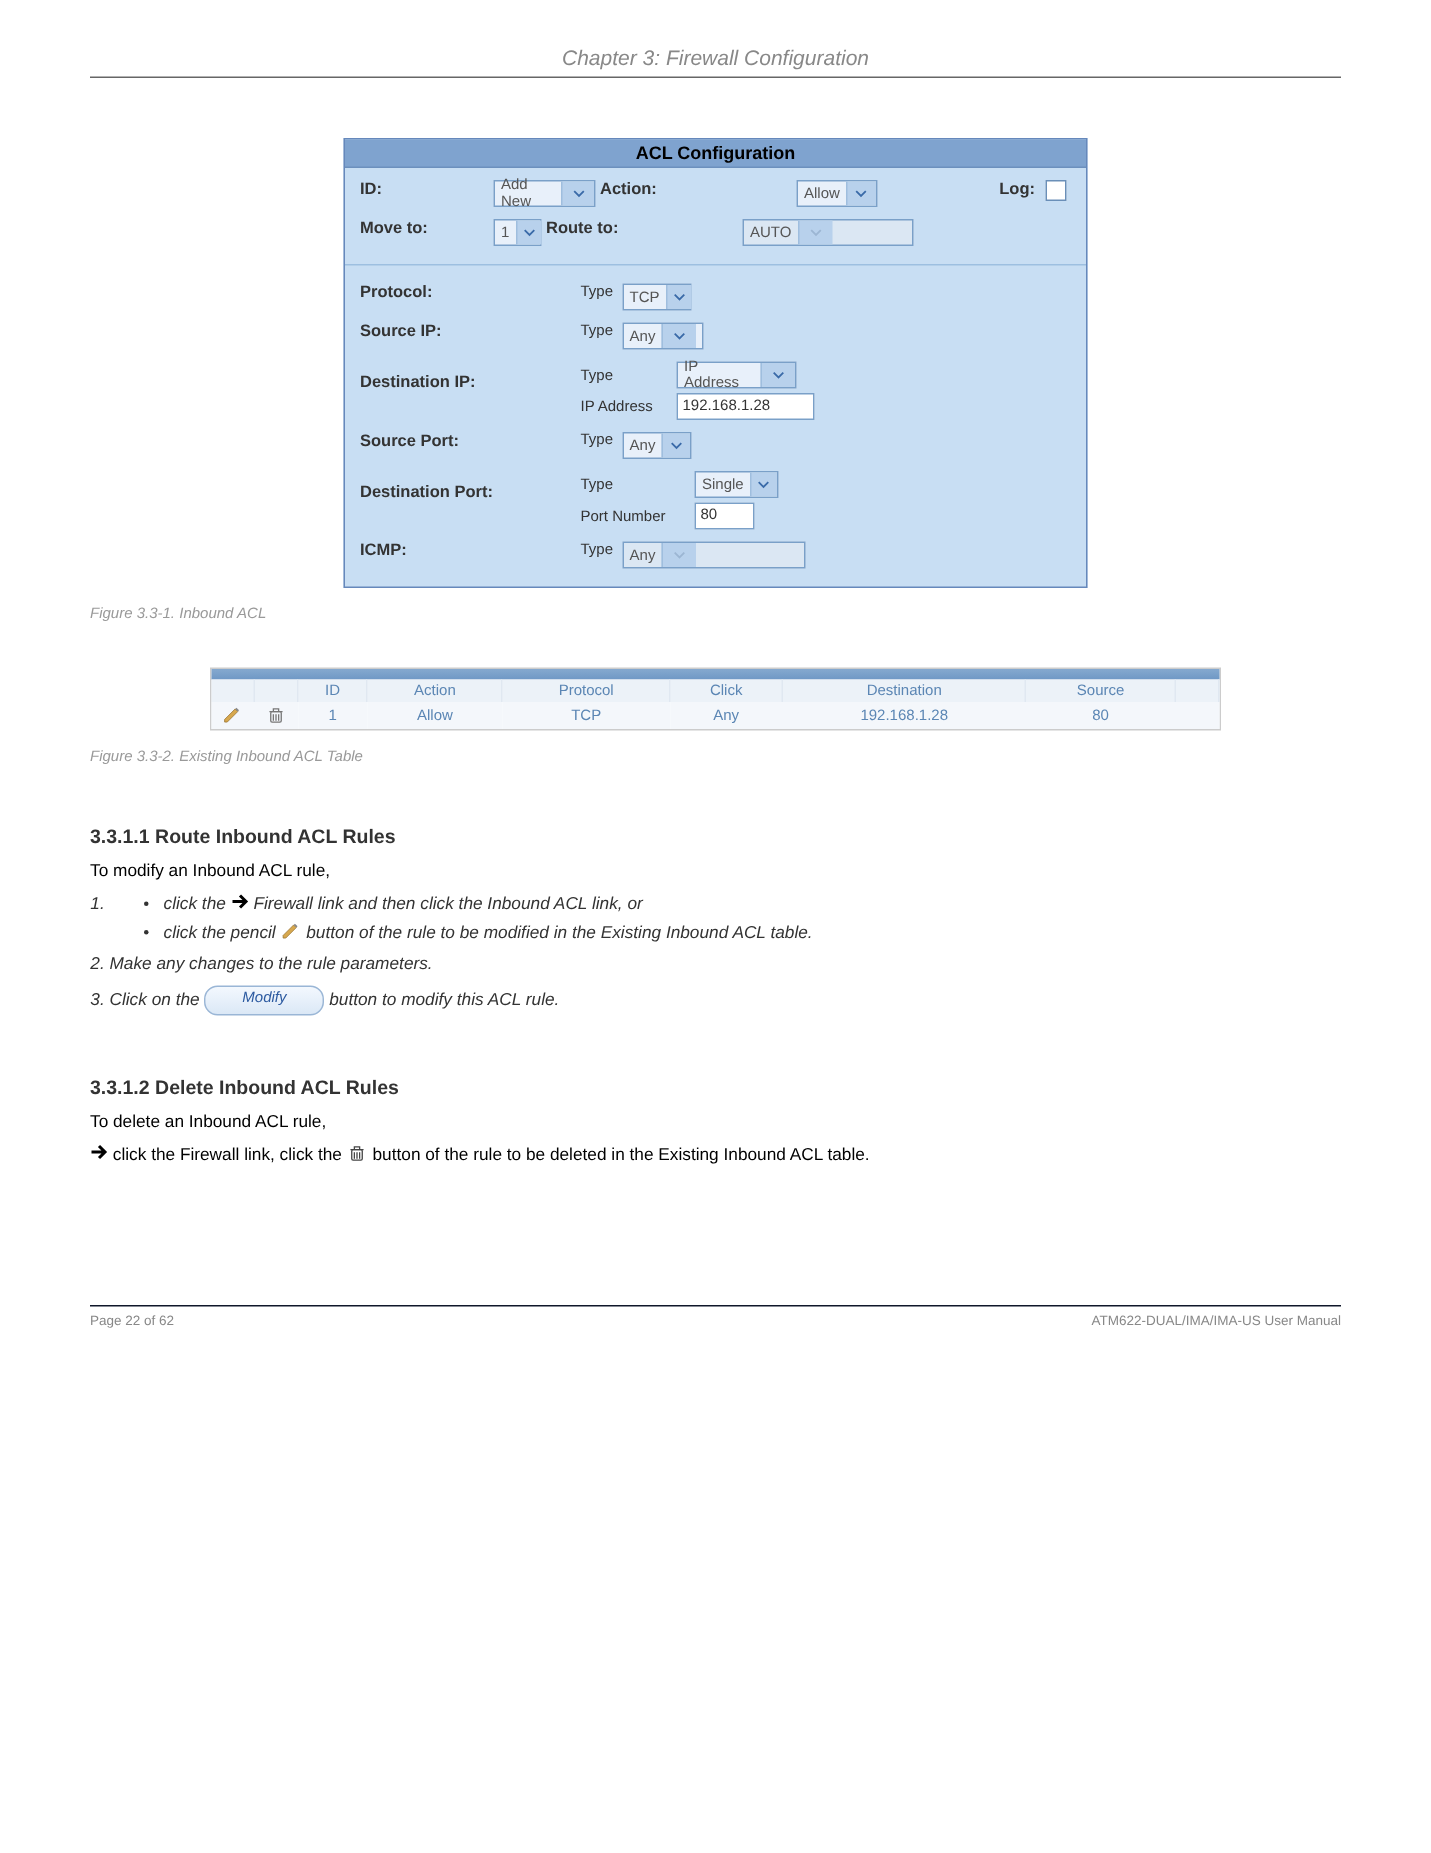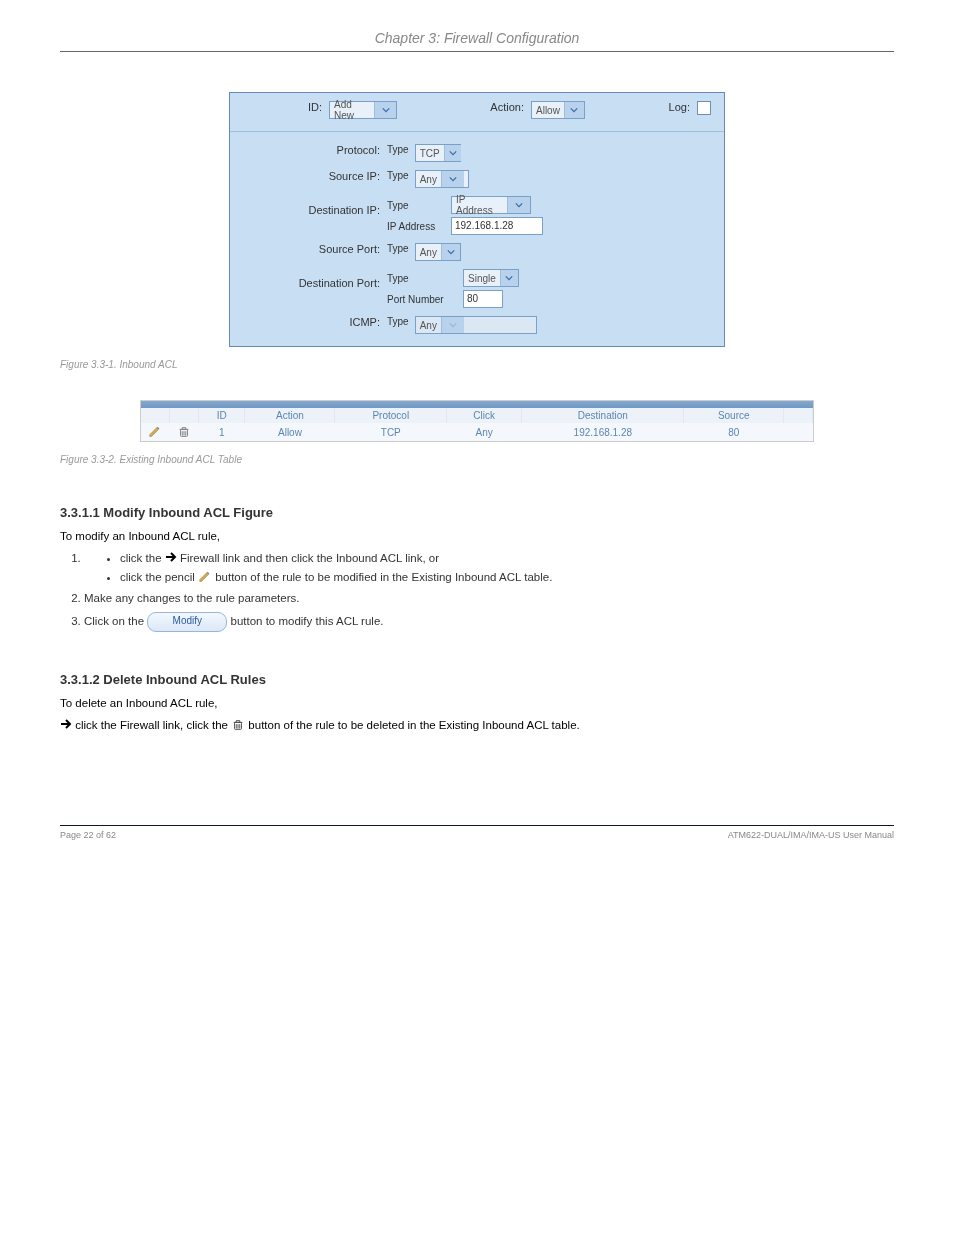--- a/index.html
+++ b/index.html
@@ -13,21 +13,21 @@
   .page-sep { border-top: 1.5px solid #666; margin: 5px 0 40px 0; }
   .page-header{ text-align:center; font-size:14px; color:#888; font-style:italic; }
 
   
   .figure-caption { text-align:left; font-size:10px; color:#999; font-style:italic; margin:12px 0 30px;}
   .acl-panel { width: 494px; border:1px solid #6688bb; margin:0 auto; background:#c8def3;}
   .acl-title { background:#7fa3cf; color:#000; font-weight:bold; text-align:center; font-size:12px; padding:2px 0; border-bottom:1px solid #6c90bd;}
   .acl-body { padding: 6px 10px 10px 10px; font-size:11px;}
   .acl-row { display:flex; align-items:flex-start; }
   .acl-row + .acl-row { margin-top:4px;}
-  .acl-label { font-weight:normal; text-align:right; padding:2px 4px 2px 0;}
+  .acl-label { font-weight:bold; text-align:left; padding:2px 4px 2px 0;}
   .acl-row .acl-label.id{width:82px;}
   .acl-cell { padding:2px 3px; }
   .dd { display:inline-flex; align-items:center; border:1px solid #7aa0c8; background:#e8f0fa; height:16px; vertical-align:middle;}
   .dd.disabled{ background:#dbe7f3; color:#9aa;}
   .dd span { padding:0 4px; font-size:10px; color:#555;}
   .dd .chev { width:14px; height:16px; background:#b8d1ec; display:flex; align-items:center; justify-content:center; border-left:1px solid #9fbede;}
   .dd .chev svg{width:8px;height:8px;}
   .tf { display:inline-block; border:1px solid #7aa0c8; background:#fff; height:16px; vertical-align:middle; font-size:10px; padding:0 3px; line-height:16px;}
   .chk { display:inline-block;width:12px;height:12px;border:1px solid #6a8fb8;background:#fff;vertical-align:middle;}
   .hr1{border-top:1px solid #9dbfe0;margin:10px -10px;}
@@ -47,37 +47,38 @@
   .strip table{ width:100%; border-collapse:collapse; font-size:10px;}
   .strip thead td{ background:#ecf2f8; color:#5b86b4; text-align:center; padding:2px 4px; border-right:1px solid #e0e8f1;}
   .strip tbody td{ text-align:center; padding:2px 4px; color:#5b86b4;}
   .strip tbody{background:#f4f7fb;}
   .icon-cell{width:20px;}
   .pencil svg, .trash svg{width:14px;height:14px;vertical-align:middle;}
 
   
   h2.sec{font-size:13px;font-weight:bold;margin:40px 0 8px;}
   p.body, div.body{font-size:11.5px;line-height:1.55;margin:4px 0;color:#000;}
-  ol.steps{margin:2px 0 2px 24px;padding:0;}
+  ol.steps{margin:2px 0 2px 13px;padding:0;font-style:italic;}
   ol.steps>li{font-size:11.5px;line-height:1.55;margin:2px 0 4px 0;}
   ol.steps ul{list-style:disc;margin:2px 0 2px -4px;}
   ol.steps ul li{font-size:11.5px;line-height:1.55;margin:1px 0;}
   .inline-btn{display:inline-block; min-width:78px; height:18px; border:1px solid #9ab6d6; border-radius:9px; text-align:center; line-height:16px; font-size:10px; color:#2c5aa0; background:linear-gradient(#f3f8fe,#dbe8f6); vertical-align:middle;}
   .inline-pencil svg, .inline-trash svg{width:14px;height:14px;vertical-align:-3px;}
   .inline-arrow svg{width:12px;height:12px;vertical-align:-1px;}
 
   .footer{display:flex;justify-content:space-between;align-items:center;border-top:1px solid #0f172a;margin-top:90px;padding-top:4px;font-size:9px;color:#888;}
 </style>
 </head>
 <body>
 
 <div class="page-header">Chapter 3: Firewall Configuration</div>
 <div class="page-sep"></div>
 
 <div class="acl-panel">
+  <div class="acl-title">ACL Configuration</div>
   <div class="acl-body">
 
     <div class="acl-row">
       <div class="acl-label id">ID:</div>
       <div class="acl-cell">
         <span class="dd" style="width:66px;">
           <span>Add New</span>
           <span class="chev">
               <svg viewBox="0 0 10 10">
                 <path d="M1 3 L5 7 L9 3" fill="none" stroke="#3a6aa8" stroke-width="1.5"></path>
@@ -94,20 +95,44 @@
                 <path d="M1 3 L5 7 L9 3" fill="none" stroke="#3a6aa8" stroke-width="1.5"></path>
               </svg>
             </span>
         </span>
       </div>
       <div style="flex:1"></div>
       <div class="acl-label" style="width:auto;">Log:</div>
       <div class="acl-cell"><span class="chk"></span></div>
     </div>
 
+    <div class="acl-row">
+      <div class="acl-label id">Move to:</div>
+      <div class="acl-cell">
+        <span class="dd" style="width:30px;">
+          <span>1</span>
+          <span class="chev">
+              <svg viewBox="0 0 10 10">
+                <path d="M1 3 L5 7 L9 3" fill="none" stroke="#3a6aa8" stroke-width="1.5"></path>
+              </svg>
+            </span>
+        </span>
+      </div>
+      <div class="acl-label" style="width:124px;">Route to:</div>
+      <div class="acl-cell">
+        <span class="dd disabled" style="width:112px;">
+          <span>AUTO</span>
+          <span class="chev">
+              <svg viewBox="0 0 10 10">
+                <path d="M1 3 L5 7 L9 3" fill="none" stroke="#9cb6d3" stroke-width="1.5"></path>
+              </svg>
+            </span>
+        </span>
+      </div>
+    </div>
 
     <div class="hr1"></div>
 
     <div class="acl-row">
       <div class="acl-label" style="width:140px;">Protocol:</div>
       <div class="acl-cell" style="font-size:10px;">Type</div>
       <div class="acl-cell">
         <span class="dd" style="width:44px;">
           <span>TCP</span>
           <span class="chev">
@@ -246,21 +271,21 @@
       <td>Any</td>
       <td>192.168.1.28</td>
       <td>80</td>
       <td class="icon-cell"></td>
     </tr>
       </tbody>
   </table>
 </div>
 <div class="figure-caption">Figure 3.3-2.  Existing Inbound ACL Table</div>
 
-<h2 class="sec">3.3.1.1 Modify Inbound ACL Figure</h2>
+<h2 class="sec">3.3.1.1 Route Inbound ACL Rules</h2>
 <p class="body">To modify an Inbound ACL rule,</p>
 <ol class="steps">
   <li>
     <ul>
       <li>
         <span>click the </span>
         <span class="inline-arrow"><svg viewBox="0 0 12 12">
               <path d="M1 6 L9 6 M6 2 L10 6 L6 10" fill="none" stroke="#000" stroke-width="2"></path>
             </svg></span>
         <span> Firewall link and then click the Inbound ACL link, or</span>

